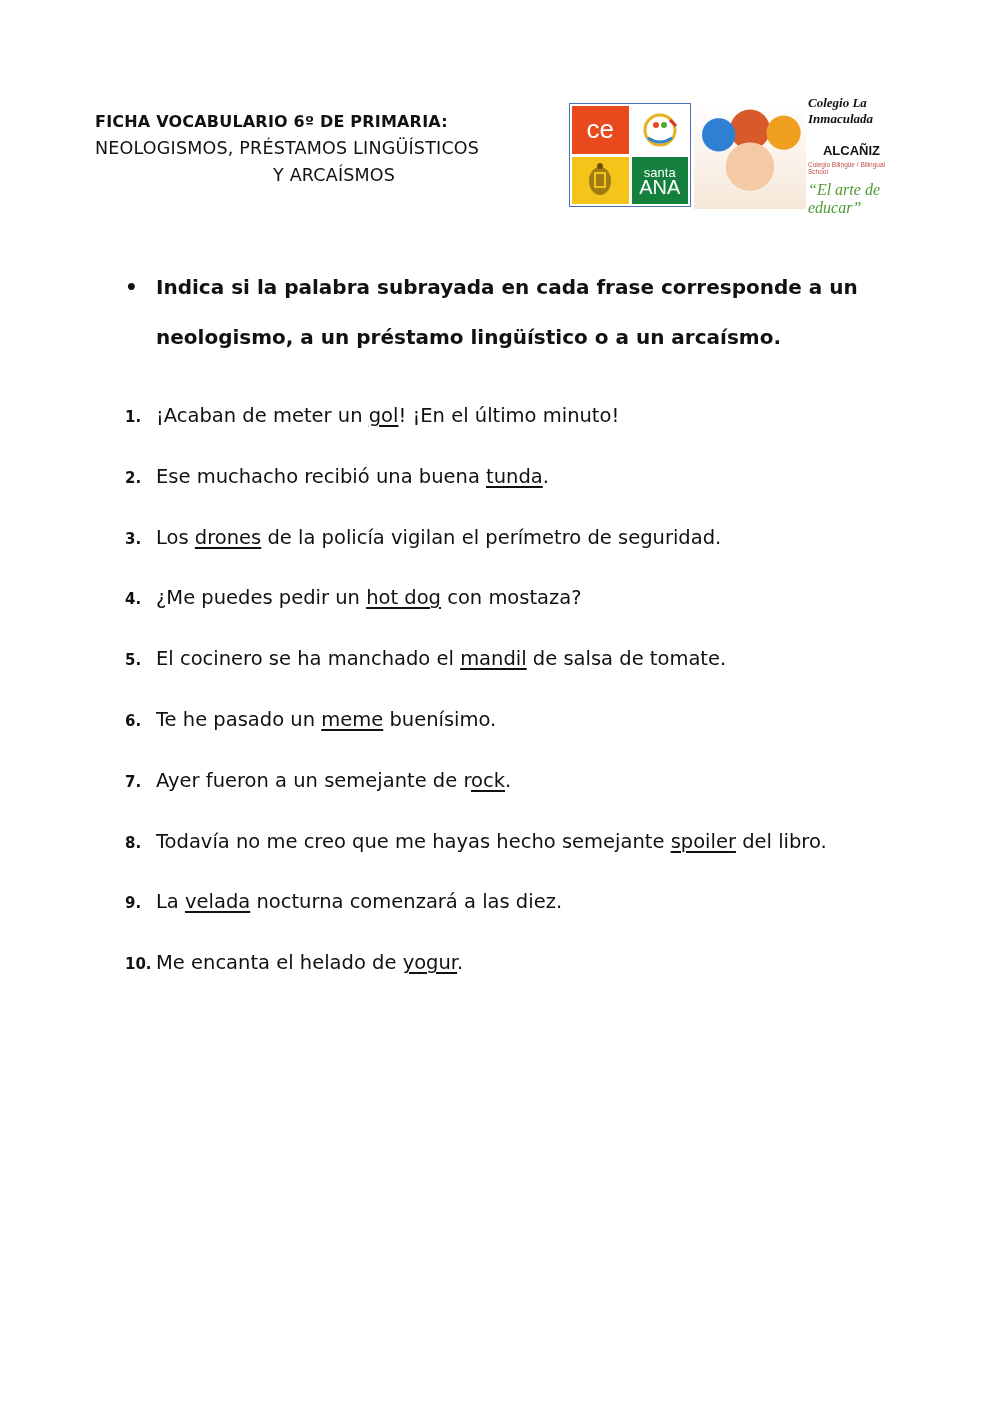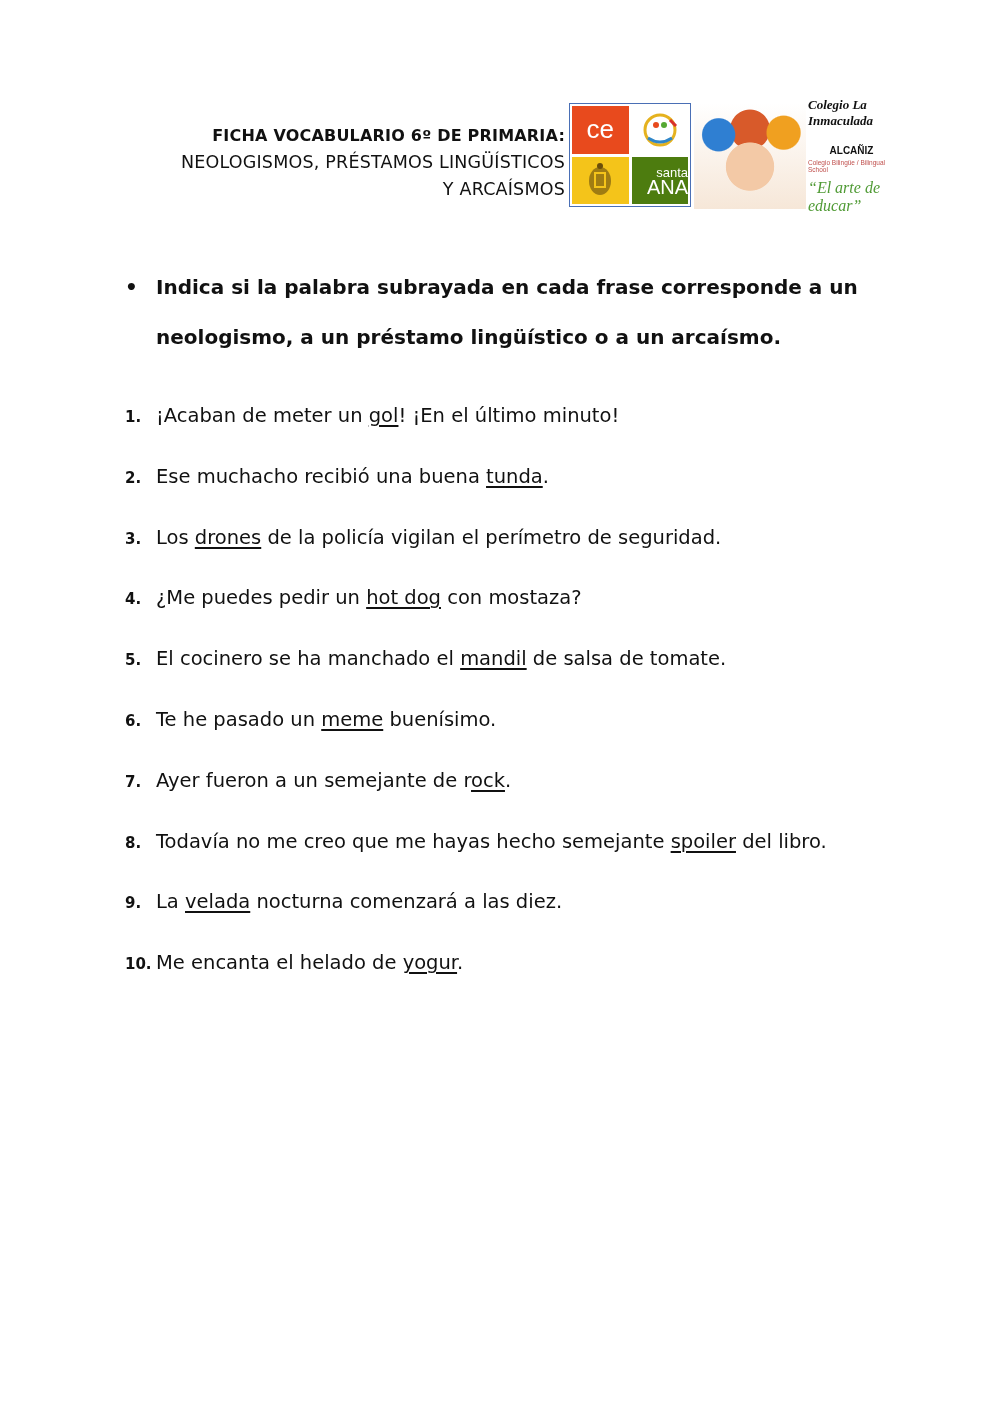--- a/index.html
+++ b/index.html
@@ -1,57 +1,57 @@
 <!DOCTYPE html>
 <html><head>
   <meta charset="utf-8">
   <style>
     html, body { margin: 0; padding: 0; background: #ffffff; }
     body {
       width: 1000px; height: 1413px; position: relative; overflow: hidden;
       font-family: "DejaVu Sans", sans-serif; color: #111;
     }
     .header-title {
-      position: absolute; left: 95px; top: 122px; width: 470px;
-      font-size: 17.5px; line-height: 27px; letter-spacing: 0.2px; text-align: right;
+      position: absolute; left: 95px; top: 108px; width: 470px;
+      font-size: 17.5px; line-height: 27px; letter-spacing: 0.2px;
     }
     .header-title .l1 { font-weight: bold; font-size: 16px; display: block; }
     .header-title .l2 { display: block; }
     .header-title .l3 { display: block; padding-left: 178px; }
 
     .logo {
       position: absolute; left: 569px; top: 103px; width: 326px; height: 106px;
       display: flex; align-items: stretch;
     }
     .logo-grid {
       width: 122px; height: 104px; border: 1px solid #4a6fb5;
       display: grid; grid-template-columns: 1fr 1fr; grid-template-rows: 1fr 1fr; gap: 3px;
       padding: 2px; box-sizing: border-box; background: #fff;
     }
     .cell { display: flex; align-items: center; justify-content: center; font-family: "Liberation Sans", sans-serif; color: #fff; }
     .cell.ce { background: #e84a1d; font-size: 26px; }
     .cell.emblem { background: #fff; }
     .cell.crest { background: #f4c41a; }
-    .cell.santa { background: #4d7c0f; flex-direction: column; font-size: 13px; line-height: 15px; align-items: flex-end; }
+    .cell.santa { background: #15803d; flex-direction: column; font-size: 13px; line-height: 15px; }
     .cell.santa .ana { font-size: 20px; }
     .photo {
       width: 112px; height: 106px; margin-left: 3px;
       background:
         radial-gradient(circle at 50% 60%, #f3c9a6 0 28%, transparent 29%),
         radial-gradient(circle at 22% 30%, #2f7fd2 0 14%, transparent 15%),
         radial-gradient(circle at 80% 28%, #f0a020 0 14%, transparent 15%),
         radial-gradient(circle at 50% 25%, #d85a2a 0 20%, transparent 21%),
         linear-gradient(180deg, #fff 0%, #f6e7d8 100%);
     }
     .logo-text {
       flex: 1; display: flex; flex-direction: column; align-items: center; justify-content: center;
       font-family: "Liberation Serif", serif; padding-left: 2px;
     }
     .logo-text .name { font-size: 13px; font-style: italic; font-weight: bold; }
-    .logo-text .city { font-family: "Liberation Sans", sans-serif; font-weight: bold; font-size: 10px; margin-top: 16px; }
+    .logo-text .city { font-family: "Liberation Sans", sans-serif; font-weight: bold; font-size: 13px; margin-top: 16px; }
     .logo-text .sub { font-family: "Liberation Sans", sans-serif; font-size: 6.5px; color: #c0504d; margin-top: 3px; }
     .logo-text .motto { font-style: italic; color: #4f9a34; font-size: 16px; margin-top: 6px; }
 
     .instruction {
       position: absolute; left: 125px; top: 262px; width: 760px;
       font-weight: bold; font-size: 20px; line-height: 50px;
       display: flex;
     }
     .instruction .bullet { width: 31px; flex: none; }
     .instruction .text { flex: 1; }

